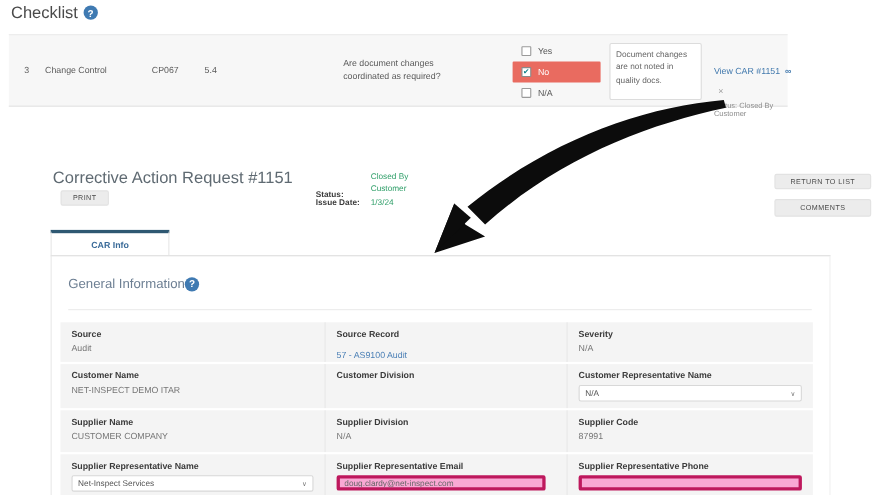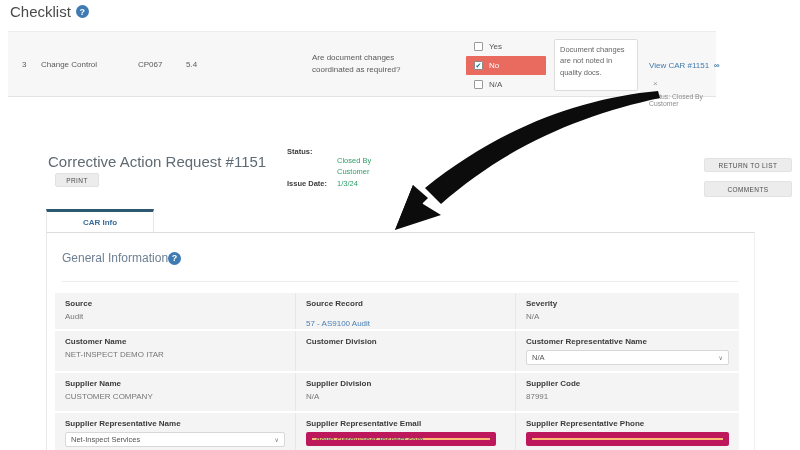--- a/index.html
+++ b/index.html
@@ -50,21 +50,21 @@
   
   .frow { position:absolute; left:55px; width:684px; background:#f4f4f4; display:flex; }
   .fcell { padding:6px 10px 4px 10px; }
   .fcell + .fcell { border-left:1px solid #e7e7e7; }
   .c1 { width:240px; } .c2 { width:220px; } .c3 { width:224px; }
   .flabel { font-size:8px; font-weight:bold; color:#3b3b3b; margin-bottom:4px; }
   .fvalue { font-size:8px; color:#767676; }
   .fvalue.link { color:#4a7fb5; }
   .fake-select { display:flex; align-items:center; justify-content:space-between; background:#fff; border:1px solid #d8d8d8; border-radius:2px; height:15px; padding:0 5px; font-size:7.5px; color:#555; cursor:pointer; }
   .chev { font-size:6px; color:#777; }
-  .finput { display:block; width:100%; height:14px; background:#fdba74; border:6px solid #be185d; border-radius:2px; font-size:7.5px; color:#666; padding:0 4px; font-family:inherit;font-weight:bold; }
+  .finput { display:block; width:100%; height:14px; background:#f9a8d4; border:3px solid #be185d; border-radius:2px; font-size:7.5px; color:#666; padding:0 4px; font-family:inherit; }
   .email-input { width:190px; }
 </style>
 </head>
 <body>
 
 <div id="screen">
 
   <div class="page-h1">
     <span>Checklist</span>
     <span class="help-icon">?</span>
@@ -106,21 +106,21 @@
 
   <svg class="big-arrow" viewBox="0 0 282 146">
     <path d="M 275,3 C 198,10 116,40 42,100 L 58,116 C 126,56 202,26 277,10 Z" fill="#0c0c0c"></path>
     <path d="M 12,142 L 58,127 L 40,116 L 30,97 Z" fill="#0c0c0c"></path>
     <path d="M 12,142 L 30,97 L 45,110 Z" fill="#0c0c0c"></path>
   </svg>
 
   <div class="car-title">Corrective Action Request #1151</div>
   <button class="btn print-btn">PRINT</button>
 
-  <div class="meta" style="left:287px; top:147px;">
+  <div class="meta" style="left:287px; top:172px;">
     <span class="meta-label">Status:</span>
   </div>
   <div class="meta meta-green" style="left:337px; top:156px;">Closed By Customer</div>
   <div class="meta" style="left:287px; top:179px;">
     <span class="meta-label">Issue Date:</span>
   </div>
   <div class="meta" style="left:337px; top:179px; color:#2e9e68;">1/3/24</div>
 
   <button class="btn return-btn">RETURN TO LIST</button>
   <button class="btn comments-btn">COMMENTS</button>

